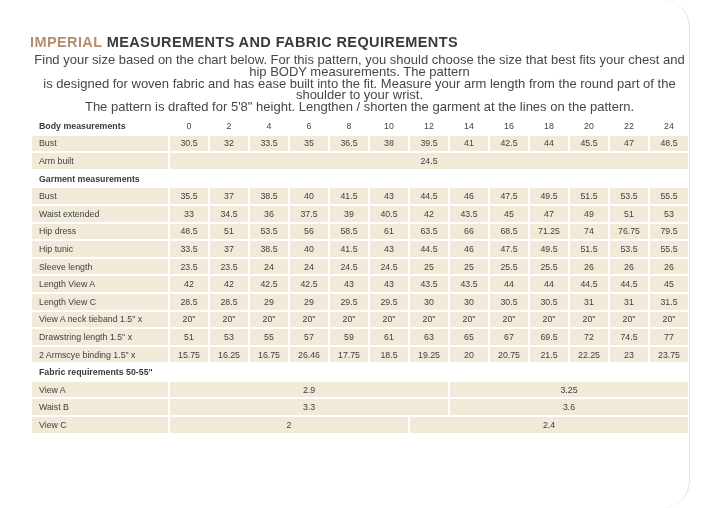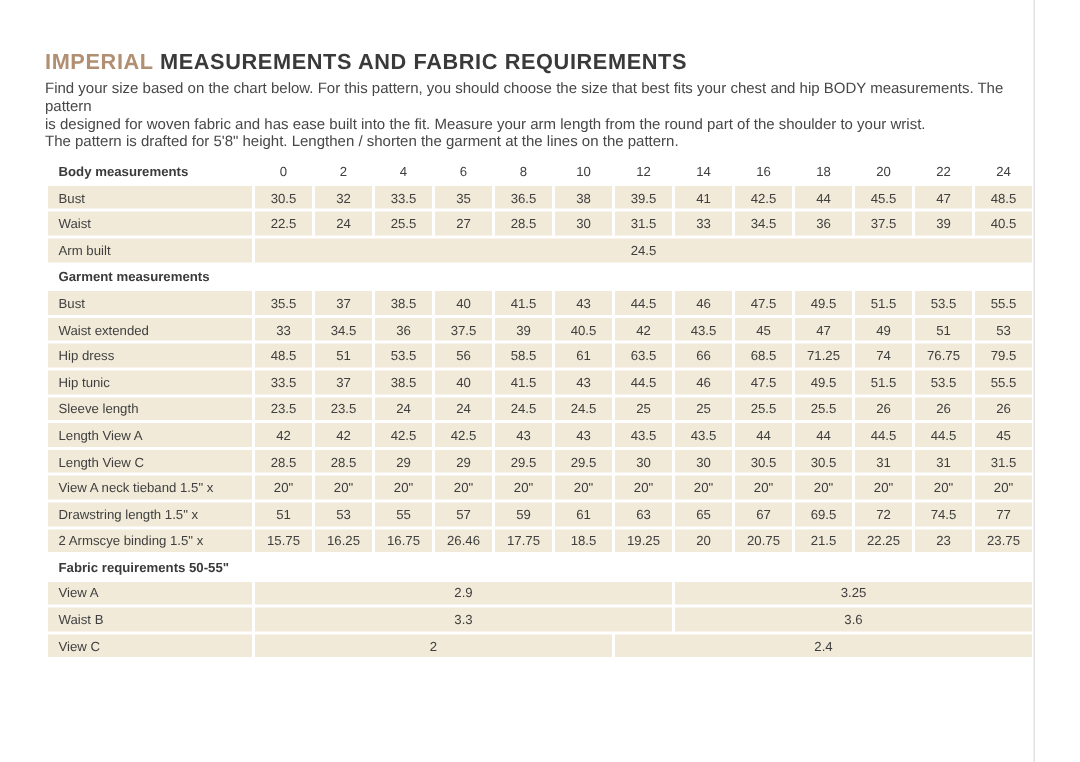--- a/index.html
+++ b/index.html
@@ -4,36 +4,38 @@
 <style>
   * { margin: 0; padding: 0; box-sizing: border-box; }
   html, body { width: 720px; height: 508px; background: #ffffff; overflow: hidden; }
   body { font-family: "Liberation Sans", "DejaVu Sans", sans-serif; color: #3f3f3f; }
 
   .page {
     width: 690px;
     height: 508px;
     border-right: 1px solid var(--page-border, #e2e2e2);
     padding: 34px 0 0 30px;
+    border-radius: 27px;
   }
 
   h1.title {
     font-size: 14.5px;
     font-weight: 700;
     letter-spacing: 0.4px;
     color: #3a3a3a;
     white-space: nowrap;
   }
   h1.title .accent { color: var(--accent, #b18f72); }
 
   .intro {
     margin-top: 4px;
-    font-size: 10px;
+    font-size: 13px;
     line-height: 11.8px;
     color: #474747;
+    text-align: center;
   }
 
   table.size-chart {
     margin-top: 3px;
     width: 660px;
     table-layout: fixed;
     border-collapse: separate;
     border-spacing: 2px;
     font-size: 8.8px;
   }
@@ -115,36 +117,20 @@
           <td colspan="1" class="val">38</td>
           <td colspan="1" class="val">39.5</td>
           <td colspan="1" class="val">41</td>
           <td colspan="1" class="val">42.5</td>
           <td colspan="1" class="val">44</td>
           <td colspan="1" class="val">45.5</td>
           <td colspan="1" class="val">47</td>
           <td colspan="1" class="val">48.5</td>
         </tr>
         <tr>
-          <td class="label">Waist</td>
-          <td colspan="1" class="val">22.5</td>
-          <td colspan="1" class="val">24</td>
-          <td colspan="1" class="val">25.5</td>
-          <td colspan="1" class="val">27</td>
-          <td colspan="1" class="val">28.5</td>
-          <td colspan="1" class="val">30</td>
-          <td colspan="1" class="val">31.5</td>
-          <td colspan="1" class="val">33</td>
-          <td colspan="1" class="val">34.5</td>
-          <td colspan="1" class="val">36</td>
-          <td colspan="1" class="val">37.5</td>
-          <td colspan="1" class="val">39</td>
-          <td colspan="1" class="val">40.5</td>
-        </tr>
-        <tr>
           <td class="label">Arm built</td>
           <td colspan="13" class="val">24.5</td>
         </tr>
         <tr class="section-row">
           <td class="label">Garment measurements</td>
           <td colspan="13" class="blank"></td>
         </tr>
         <tr>
           <td class="label">Bust</td>
           <td colspan="1" class="val">35.5</td>

